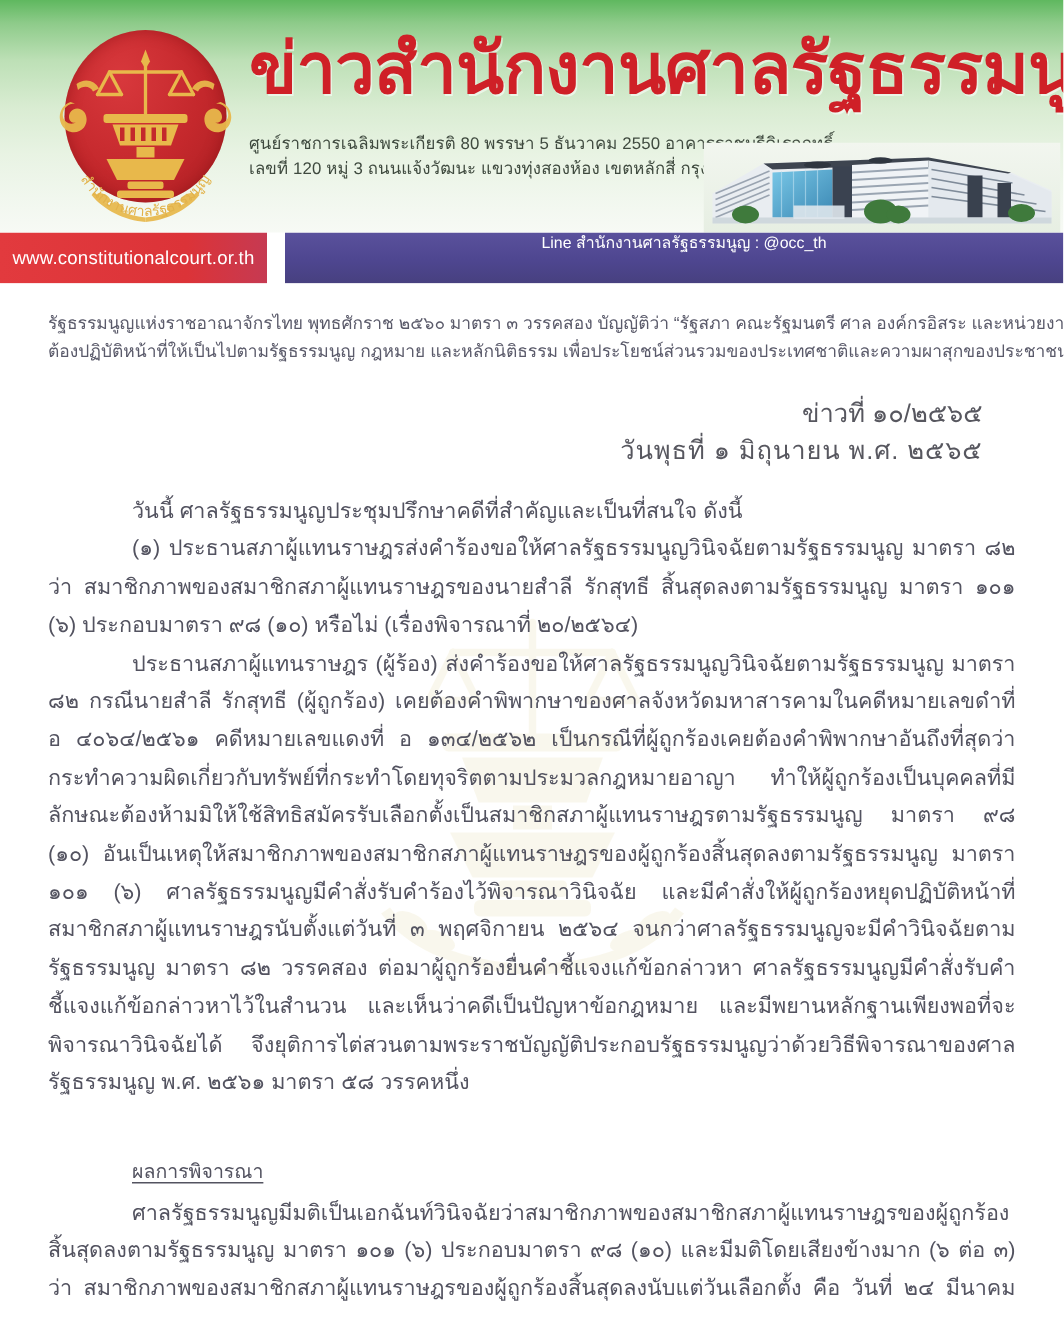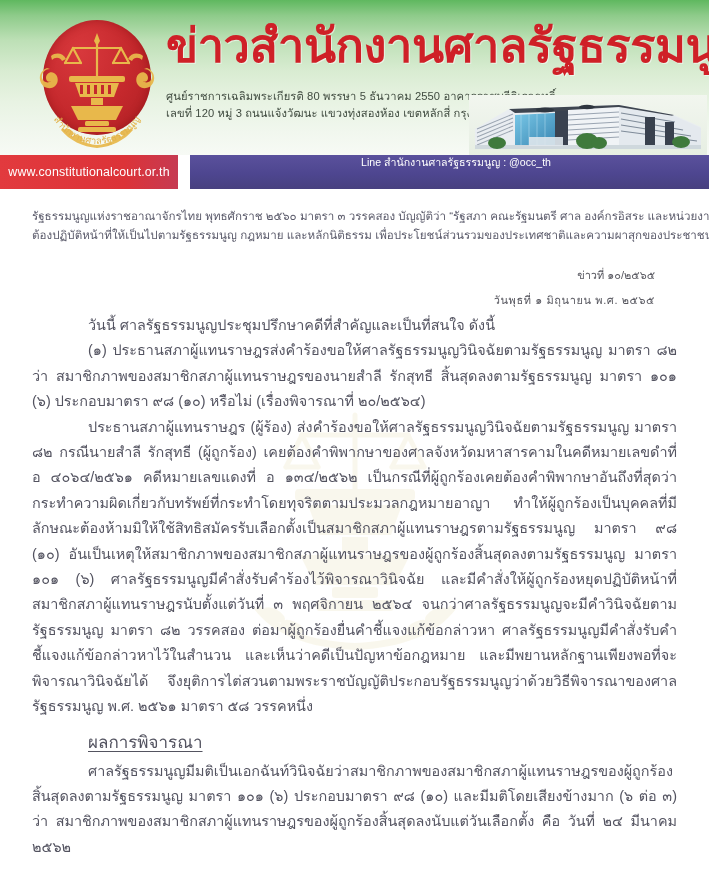--- a/index.html
+++ b/index.html
@@ -149,41 +149,42 @@
     color: #5a5a6a;
     text-align: justify;
     text-justify: inter-word;
   }
   .intro div { white-space: nowrap; }
 
   .newsno {
     margin-top: 19px;
     text-align: right;
     padding-right: 22px;
-    font-size: 11px;
+    font-size: 17px;
     line-height: 25px;
     color: #57575f;
   }
   .newsno .n2 { letter-spacing: .6px; }
 
   .body-text {
-    margin-top: 0;
+    margin-top: 16px;
     font-size: 14.4px;
     line-height: 25.4px;
     color: #535360;
     text-align: justify;
     text-justify: inter-word;
   }
   .para { margin: 0 0 0 0; }
   .para.indent { text-indent: 56px; }
   .para + .para { margin-top: 0; }
 
   .heading-ul {
+    margin-top: 22px;
     margin-left: 56px;
-    font-size: 17px;
+    font-size: 13px;
     line-height: 25px;
     color: #535360;
     text-decoration: underline;
     text-underline-offset: 3px;
     display: inline-block;
   }
   .result-block { margin-top: 10px; }
 </style>
 </head>
 <body>

